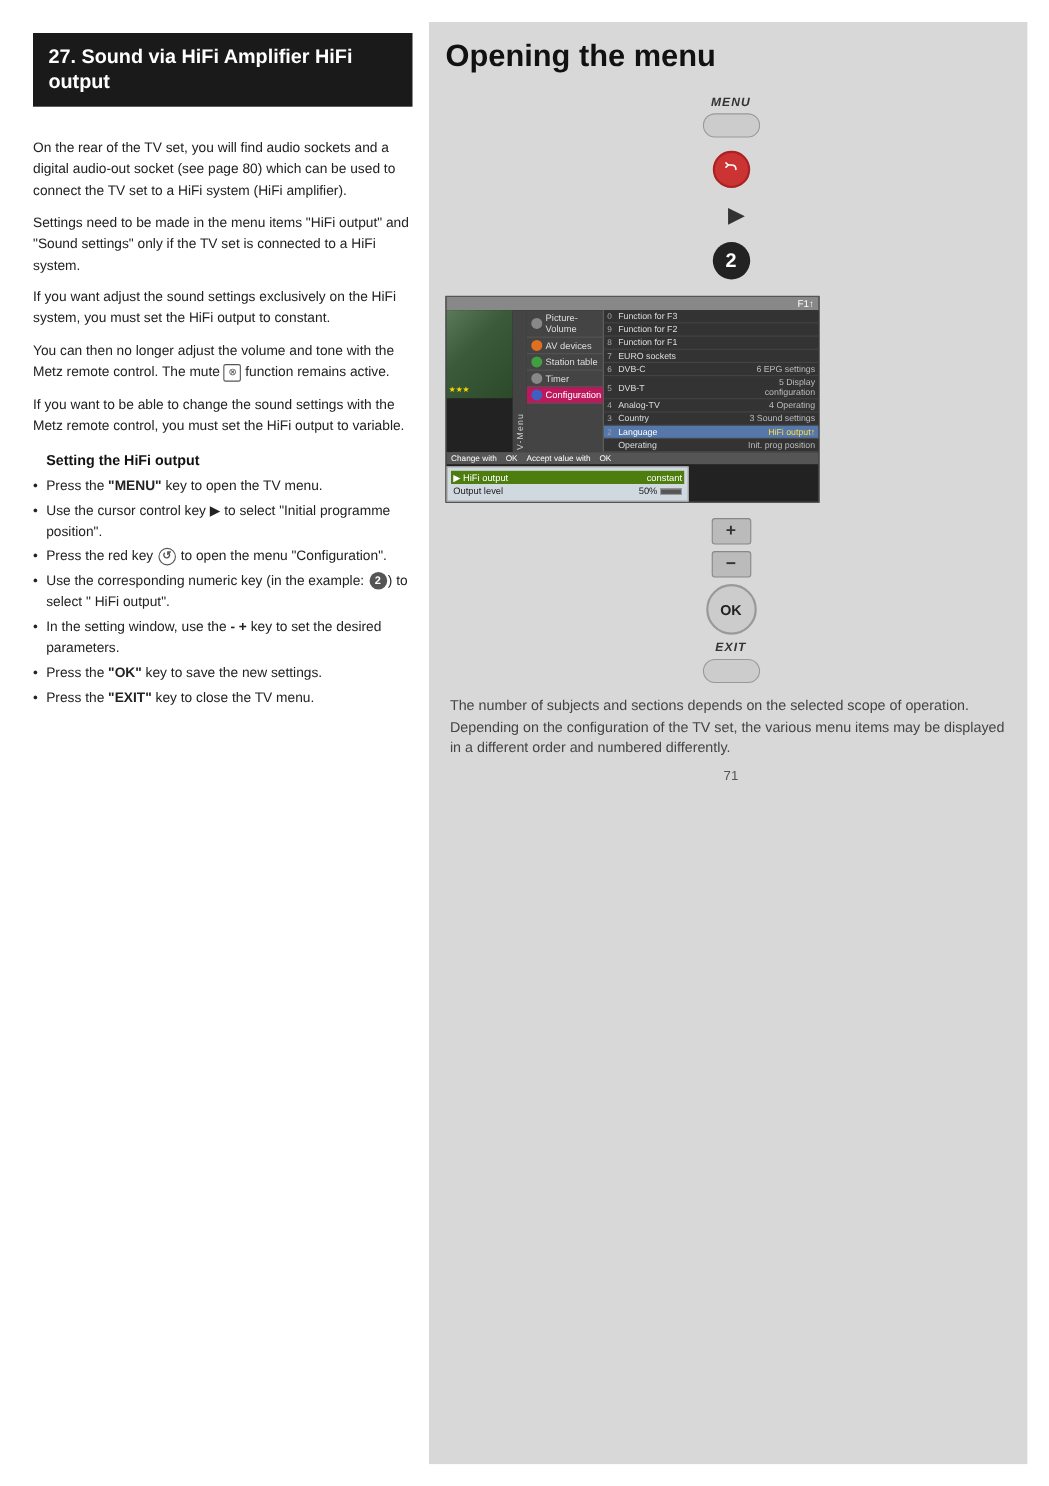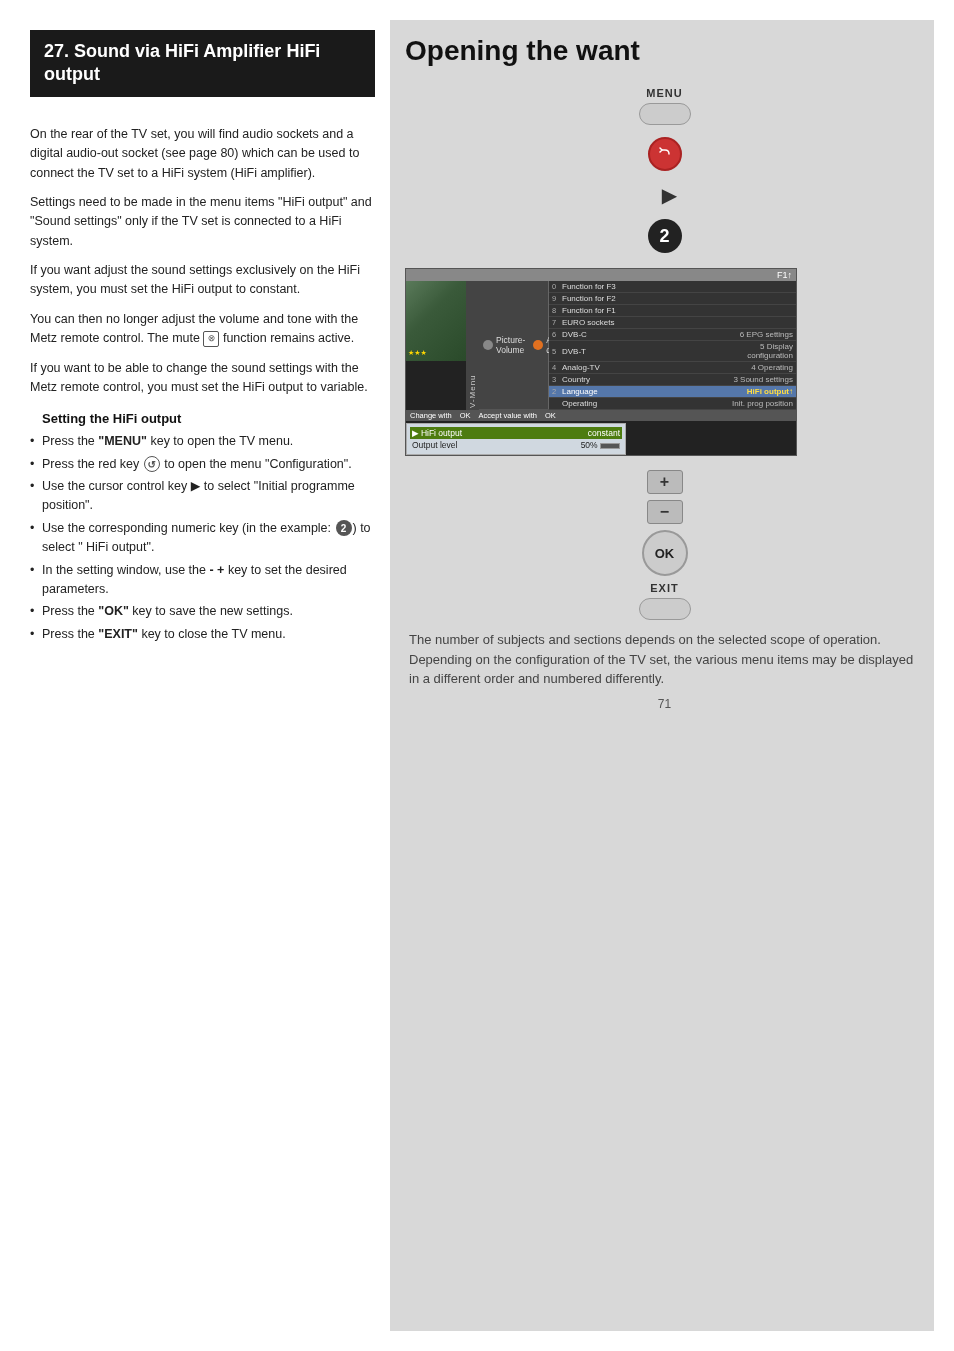--- a/index.html
+++ b/index.html
@@ -138,20 +138,21 @@
       align-items: center;
       gap: 4px;
     }
 
     .remote-label {
       font-size: 11px;
       font-weight: bold;
       color: #333;
       letter-spacing: 1px;
       text-align: center;
+      font-style: italic;
     }
 
     .remote-btn {
       background: #ccc;
       border-radius: 20px;
       width: 52px;
       height: 22px;
       border: 1px solid #999;
       display: flex;
       align-items: center;
@@ -193,21 +194,21 @@
     
     .menu-screenshot {
       display: flex;
       margin-bottom: 14px;
       margin-top: 5px;
     }
 
     .menu-outer {
       border: 1px solid #555;
       background: #222;
-      width: 392px;
+      width: 340px;
       font-size: 9px;
       color: #fff;
       position: relative;
     }
 
     .menu-header-bar {
       background: #888;
       color: #fff;
       font-size: 9px;
       padding: 1px 4px;
@@ -234,20 +235,21 @@
       bottom: 4px;
       left: 2px;
       color: #ffd700;
       font-size: 7px;
     }
 
     .menu-sidebar {
       width: 70px;
       background: #444;
       display: flex;
+      flex-direction: column;
       border-right: 1px solid #666;
     }
 
     .menu-sidebar-item {
       padding: 2px 4px;
       font-size: 8.5px;
       color: #ddd;
       border-bottom: 1px solid #555;
       display: flex;
       align-items: center;
@@ -310,21 +312,21 @@
 
     .menu-row-extra {
       font-size: 8px;
       color: #bbb;
       width: 80px;
       text-align: right;
     }
 
     .menu-row-extra.highlight-text {
       color: #ffdd44;
-      font-weight: bold;
+      font-weight: normal;
     }
 
     .menu-bottom-bar {
       background: #555;
       color: #fff;
       font-size: 7.5px;
       padding: 1px 4px;
       display: flex;
       gap: 8px;
     }
@@ -450,32 +452,32 @@
     <p class="body-text">If you want adjust the sound settings exclusively on the HiFi system, you must set the HiFi output to constant.</p>
     <p class="body-text">
       You can then no longer adjust the volume and tone with the Metz remote control. The mute <span class="mute-icon">⊗</span> function remains active.
     </p>
     <p class="body-text">If you want to be able to change the sound settings with the Metz remote control, you must set the HiFi output to variable.</p>
 
     <div class="subsection-title">Setting the HiFi output</div>
 
     <ul class="bullet-list">
       <li>Press the <span class="key-label">"MENU"</span> key to open the TV menu.</li>
+      <li>Use the cursor control key ▶ to select "Initial programme position".</li>
       <li>Press the red key <span class="key-circle-outline">↺</span> to open the menu "Configuration".</li>
-      <li>Use the cursor control key ▶ to select "Initial programme position".</li>
       <li>Use the corresponding numeric key (in the example: <span class="key-circle">2</span>) to select " HiFi output".</li>
       <li>In the setting window, use the <span class="key-label">- +</span> key to set the desired parameters.</li>
       <li>Press the <span class="key-label">"OK"</span> key to save the new settings.</li>
       <li>Press the <span class="key-label">"EXIT"</span> key to close the TV menu.</li>
     </ul>
 
   </div>
 
   <div class="right-col">
-    <div class="opening-menu-title">Opening the want</div>
+    <div class="opening-menu-title">Opening the menu</div>
 
     <div class="remote-section">
 
       <div class="remote-btn-group">
         <div class="remote-label">MENU</div>
         <div class="remote-btn"></div>
       </div>
 
       <div class="remote-btn-round-red">
         <svg width="16" height="16" viewBox="0 0 16 16">

